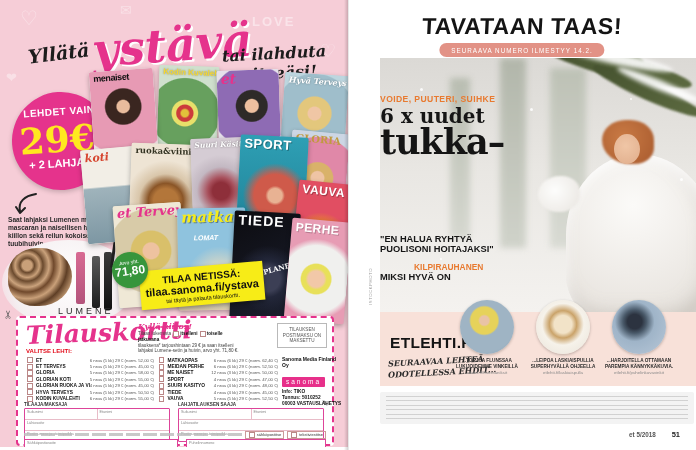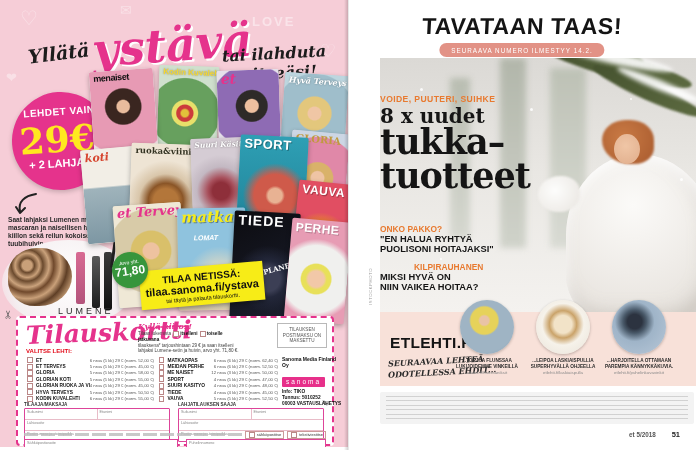--- a/index.html
+++ b/index.html
@@ -479,29 +479,26 @@
       <div class="woman-face"></div>
       <div class="mitten"></div>
       <div class="snow-fleck" style="left:40px;top:30px;width:3px;height:3px;"></div>
       <div class="snow-fleck" style="left:90px;top:80px;width:2px;height:2px;"></div>
       <div class="snow-fleck" style="left:150px;top:50px;width:3px;height:3px;"></div>
       <div class="snow-fleck" style="left:250px;top:40px;width:2px;height:2px;"></div>
       <div class="snow-fleck" style="left:300px;top:120px;width:3px;height:3px;"></div>
       <div class="snow-fleck" style="left:60px;top:200px;width:2px;height:2px;"></div>
 
       <span class="ov-kicker">VOIDE, PUUTERI, SUIHKE</span>
-      <span class="ov-subhead">8 x uudet</span>
+      <span class="ov-subhead">6 x uudet</span>
       <span class="ov-title1">tukka–</span>
-      <span class="ov-title2">tuotteet</span>
-      <span class="ov-q1label">ONKO PAKKO?</span>
       <span class="ov-q1a">"EN HALUA RYHTYÄ</span>
       <span class="ov-q1b">PUOLISONI HOITAJAKSI"</span>
       <span class="ov-q2label">KILPIRAUHANEN</span>
       <span class="ov-q2a">MIKSI HYVÄ ON</span>
-      <span class="ov-q2b">NIIN VAIKEA HOITAA?</span>
     </div>
 
     <span class="credit">ISTOCKPHOTO</span>
 
     <div class="promo-band">
       <span class="promo-brand">ETLEHTI.FI</span>
       <span class="promo-tag1">SEURAAVAA LEHTEÄ</span>
       <span class="promo-tag2">ODOTELLESSA EHDIT...</span>
 
       <div class="pcircle pcir-1"></div>

